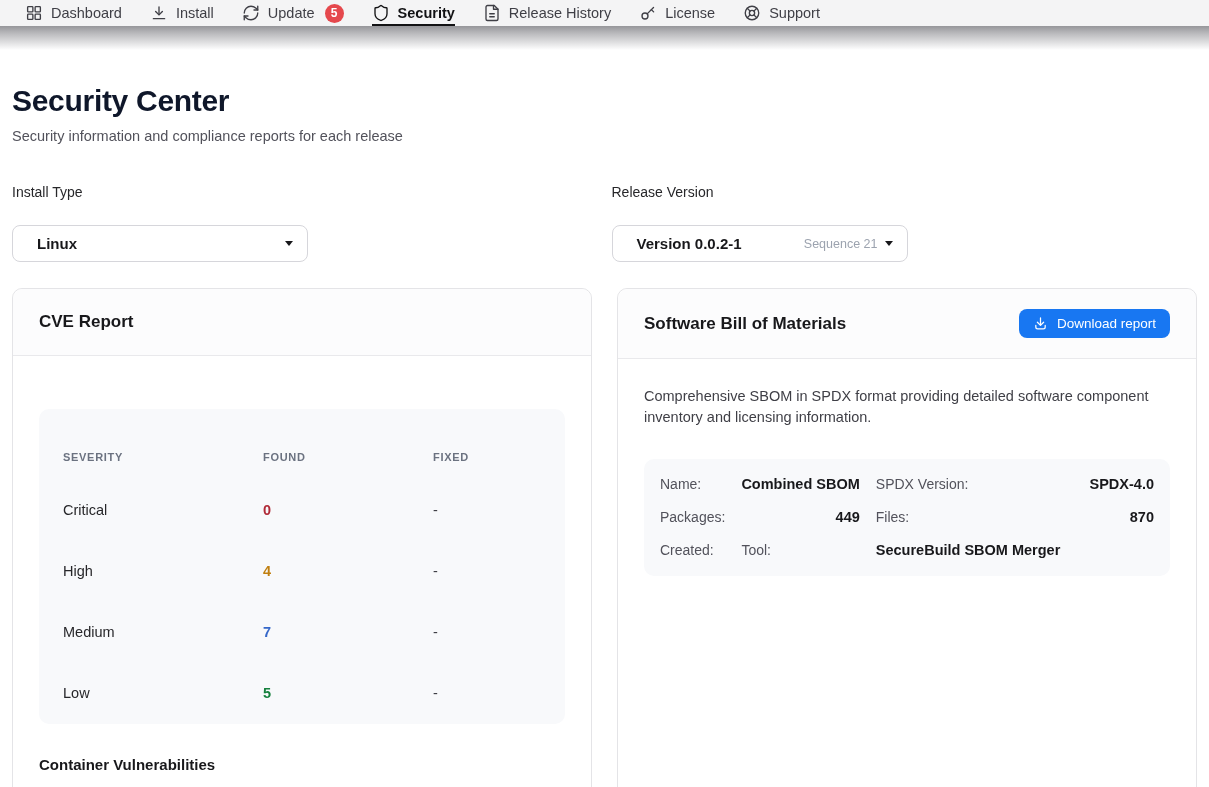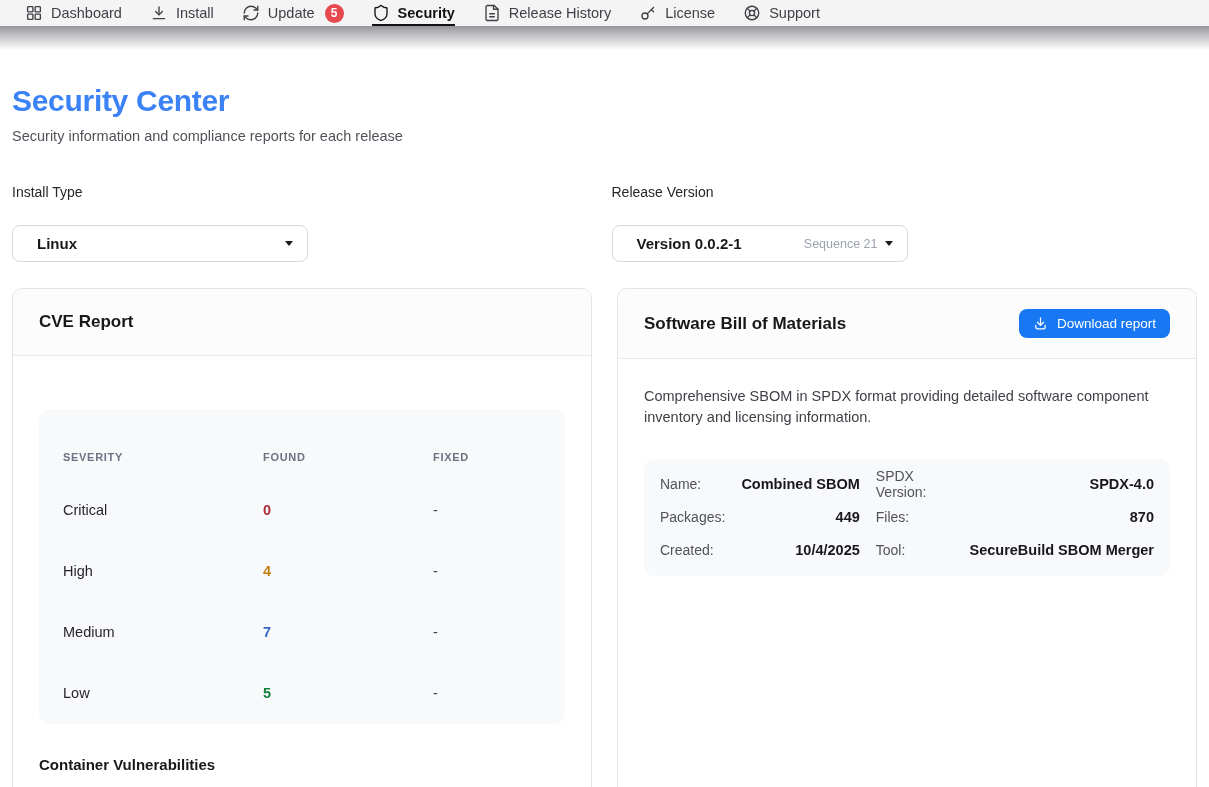--- a/index.html
+++ b/index.html
@@ -32,21 +32,21 @@
   }
   .nav-shadow {
     height: 24px;
     background: linear-gradient(to bottom, #96969a 0%, #b9b9bc 30%, #ffffff 100%);
   }
 
   
   main { padding: 0 12px; }
   .page-title {
     margin: 34px 0 0; font-size: 30px; font-weight: 700;
-    letter-spacing: -0.3px; color: #3b82f6;
+    letter-spacing: -0.3px; color: #0f172a;
   }
   .page-subtitle { margin: 10px 0 0; font-size: 14.5px; color: #52525b; }
 
   
   .filters {
     display: grid; grid-template-columns: 1fr 1fr;
     column-gap: 14px; margin-top: 40px;
   }
   .filter-label { display: block; font-size: 14px; color: #27272a; }
   .select {
@@ -282,21 +282,20 @@
         <div class="sbom-grid">
           <div class="sbom-label">Name:</div>
           <div class="sbom-value">Combined SBOM</div>
           <div class="sbom-label">SPDX Version:</div>
           <div class="sbom-value">SPDX-4.0</div>
           <div class="sbom-label">Packages:</div>
           <div class="sbom-value">449</div>
           <div class="sbom-label">Files:</div>
           <div class="sbom-value">870</div>
           <div class="sbom-label">Created:</div>
-          <div class="sbom-value">10/4/2025</div>
           <div class="sbom-label">Tool:</div>
           <div class="sbom-value">SecureBuild SBOM Merger</div>
         </div>
       </div>
     </section>
 
   </div>
 </main>
 
 </body></html>

